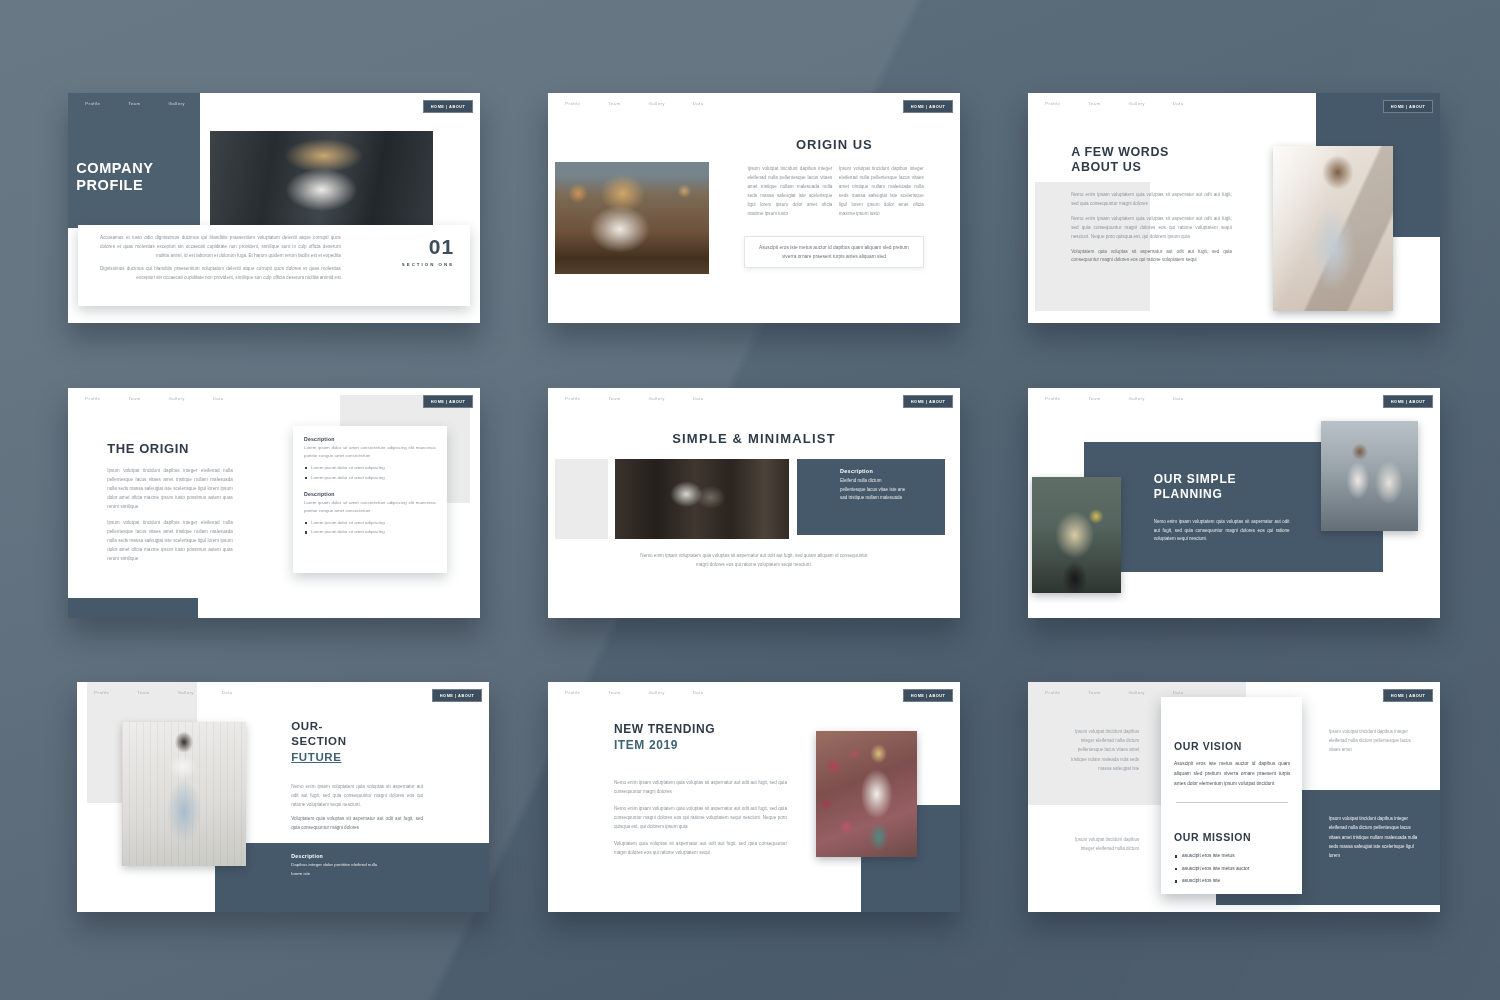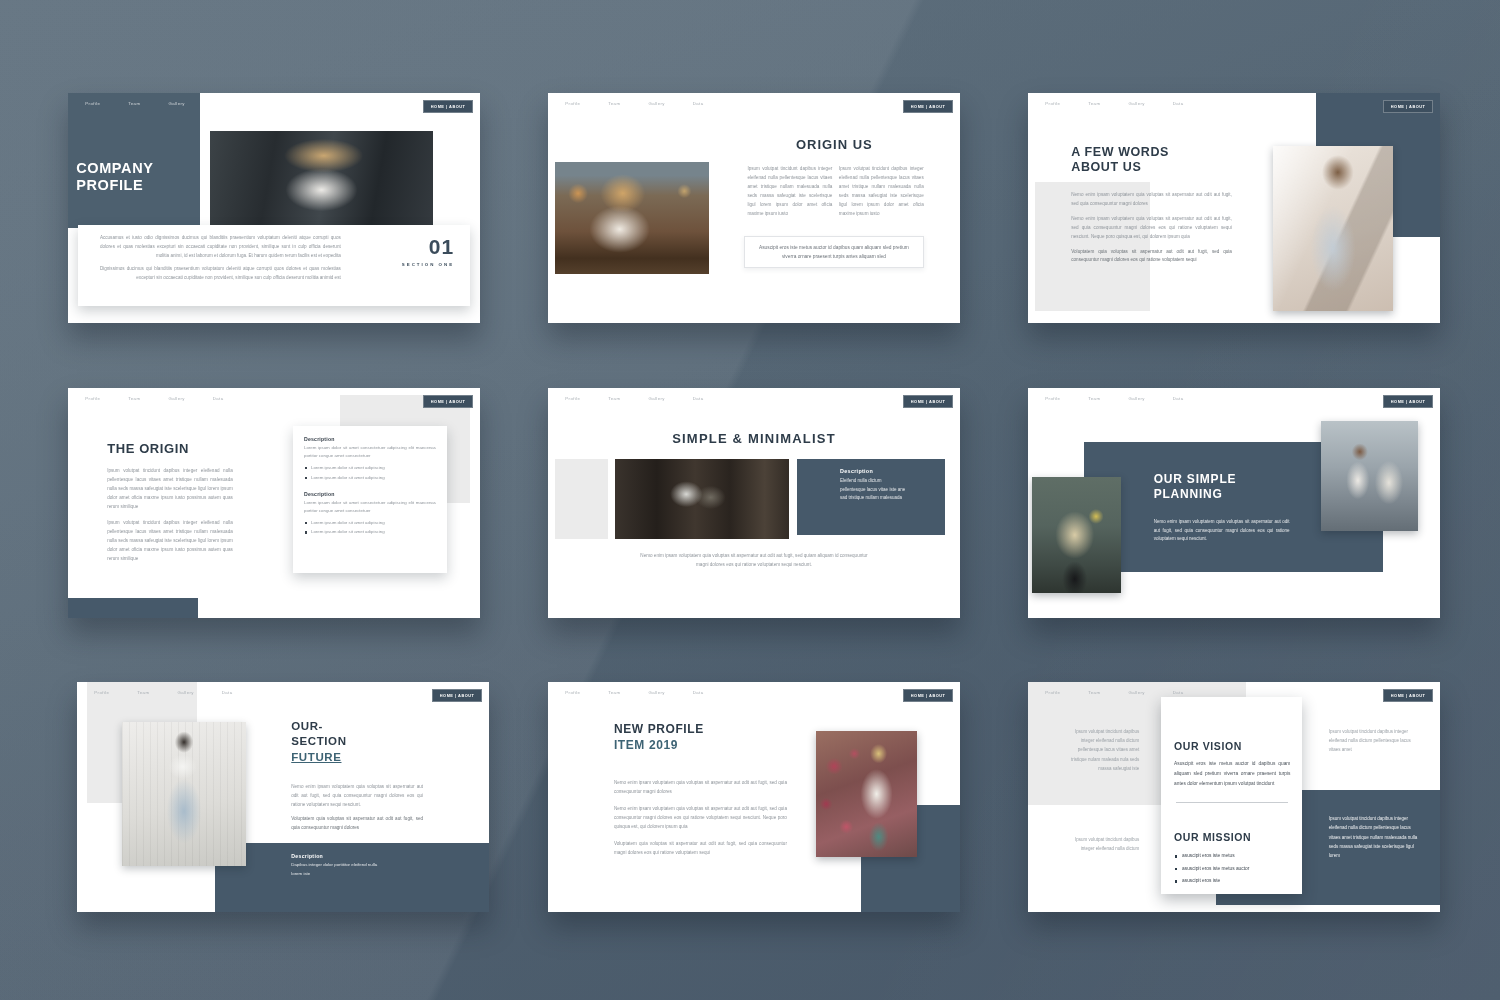--- a/index.html
+++ b/index.html
@@ -331,21 +331,21 @@
   <section class="slide s8" style="left:548px;top:682px;">
     <div class="dark"></div>
     <nav class="nav">
       <span>Profile</span>
       <span>Team</span>
       <span>Gallery</span>
       <span>Data</span>
     </nav>
     <div class="hbtn">HOME | ABOUT</div>
     <div class="title h">
-      <div>NEW PROFILE</div>
+      <div>NEW TRENDING</div>
       <div class="acc">ITEM 2019</div>
     </div>
     <p class="p1 body-txt">Nemo enim ipsam voluptatem quia voluptas sit aspernatur aut odit aut fugit, sed quia consequuntur magni dolores</p>
     <p class="p2 body-txt">Nemo enim ipsam voluptatem quia voluptas sit aspernatur aut odit aut fugit, sed quia consequuntur magni dolores eos qui ratione voluptatem sequi nesciunt. Neque poro quisqua est, qui dolorem ipsum quia</p>
     <p class="p3 body-txt">Voluptatem quia voluptas sit aspernatur aut odit aut fugit, sed quia consequuntur magni dolores eos qui ratione voluptatem sequi</p>
     <div class="ph photo8" aria-label="woman in white blazer beside red flowering bush"></div>
   </section>
 
   <section class="slide s9" style="left:1028px;top:682px;">
     <div class="gray"></div>

